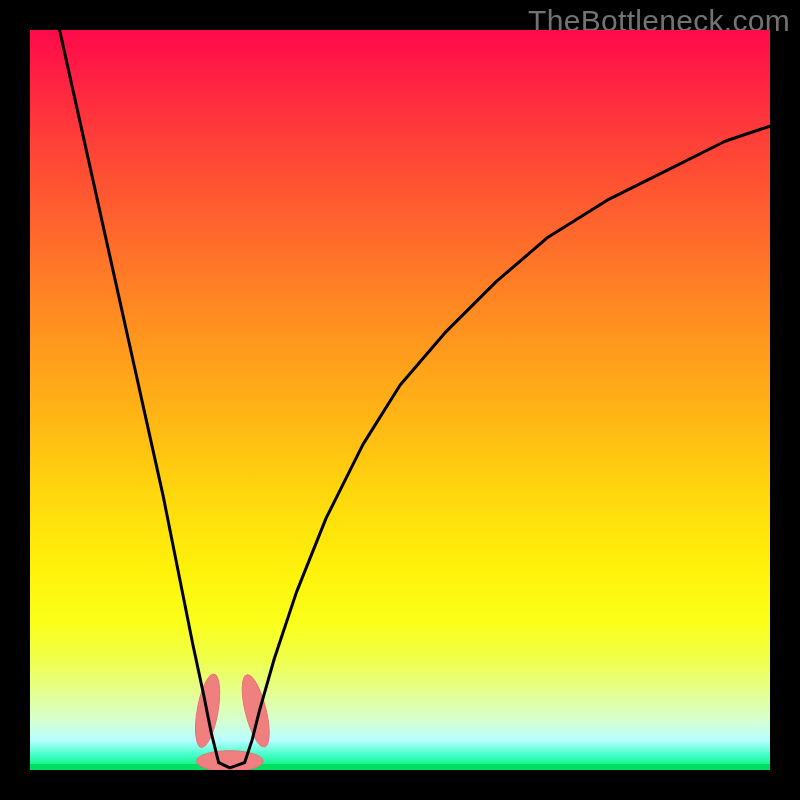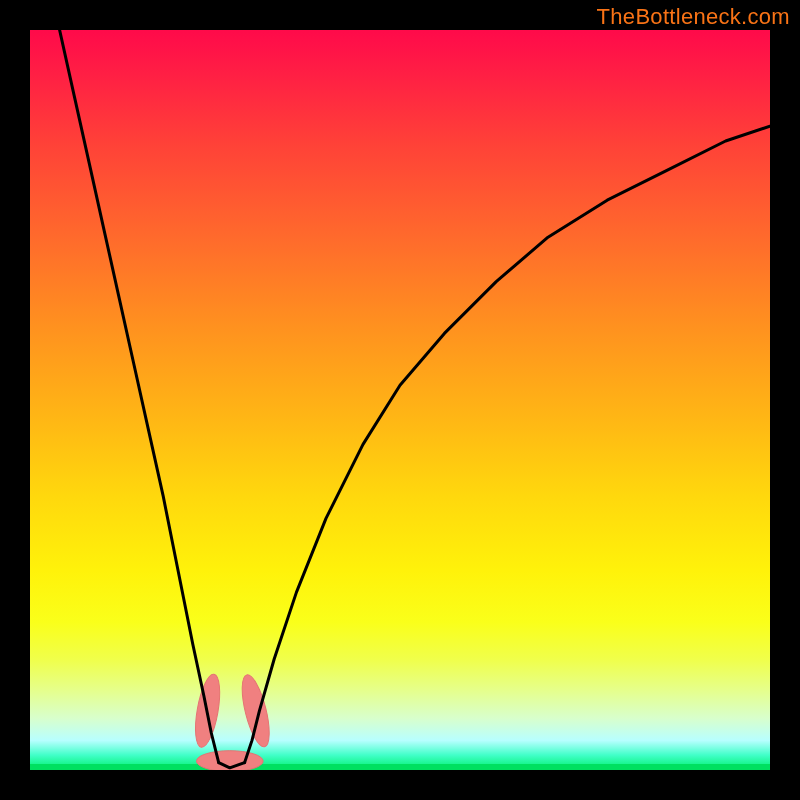--- a/index.html
+++ b/index.html
@@ -53,22 +53,22 @@
   svg.curve {
     position: absolute;
     inset: 0;
     width: 100%;
     height: 100%;
   }
   .watermark {
     position: absolute;
     top: 4px;
     right: 10px;
-    color: #f97316;
-    font-size: 22px;
+    color: #737373;
+    font-size: 30px;
     letter-spacing: 0.3px;
     font-weight: 500;
     user-select: none;
   }
 </style>
 </head>
 <body>
 
 <div class="frame">
 

